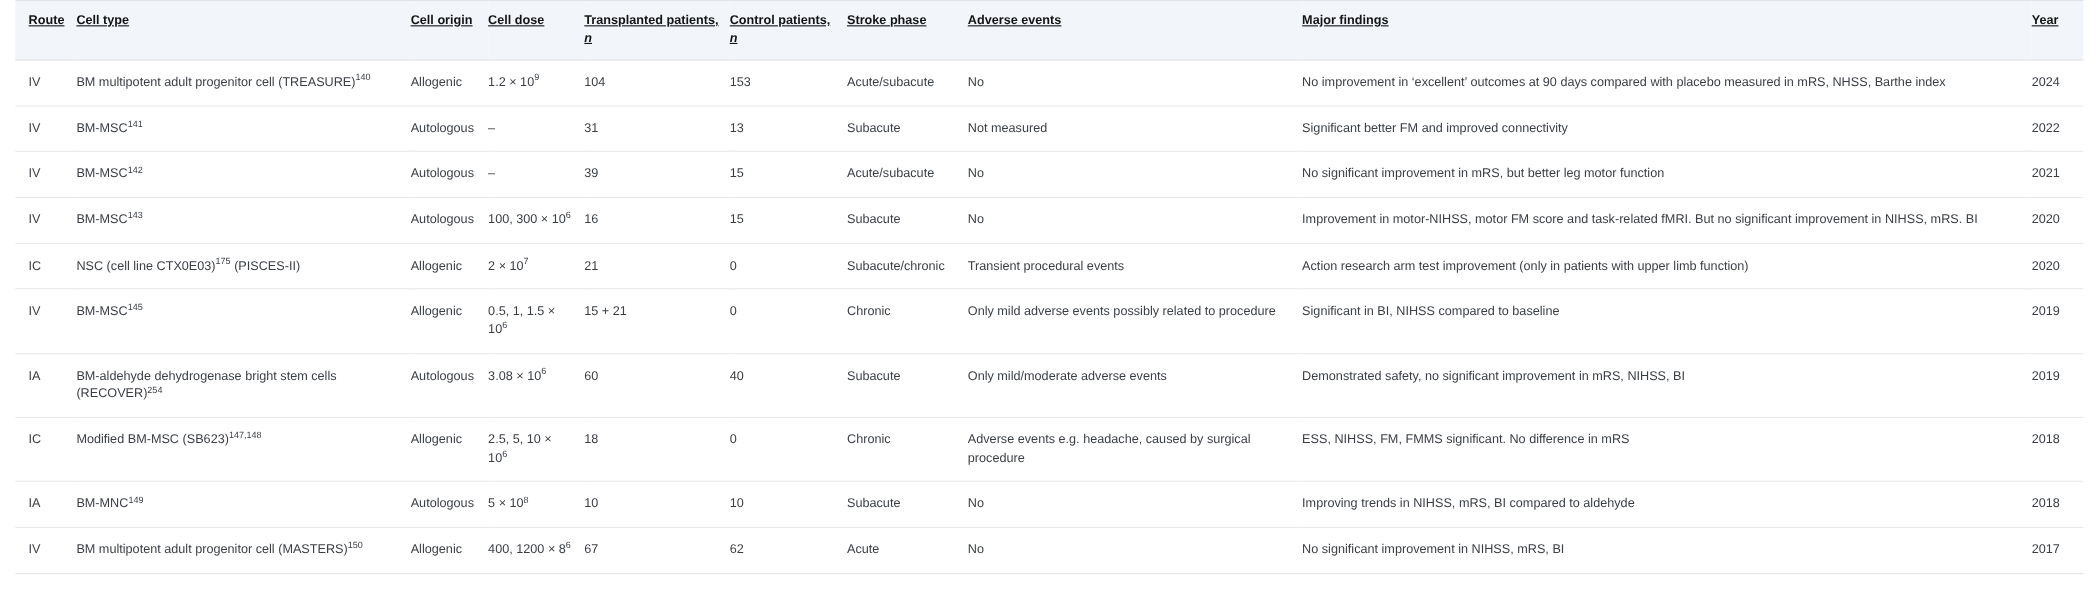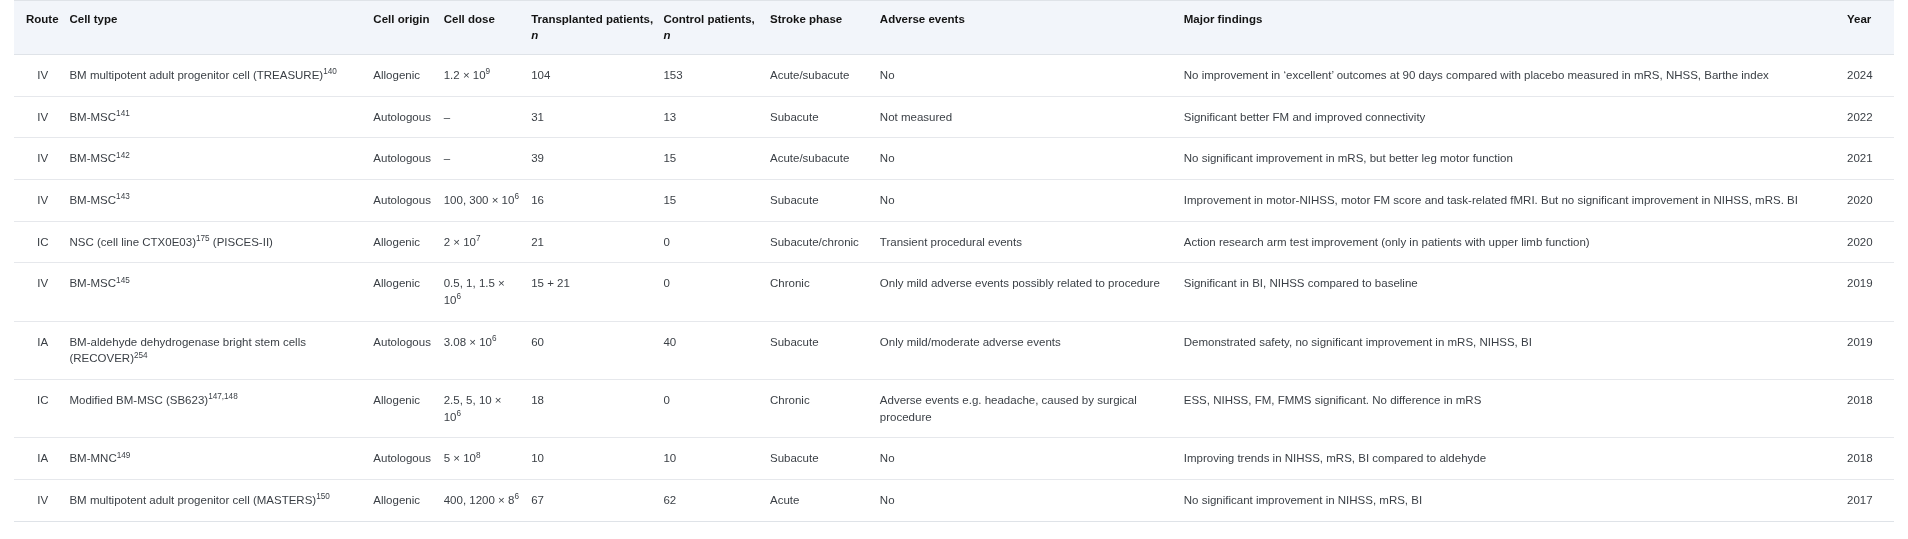--- a/index.html
+++ b/index.html
@@ -33,31 +33,32 @@
   thead th {
     text-align: left;
     vertical-align: top;
     font-weight: bold;
     font-size: 11.5px;
     color: #141414;
     padding: 11px 10px 11px 0;
     line-height: 1.35;
     border-top: 1px solid #dfe3e8;
     border-bottom: 1px solid #dfe3e8;
+    text-decoration: underline;
   }
   thead th:first-child { padding-left: 12px; }
   tbody td {
     vertical-align: top;
     padding: 12px 10px 12px 0;
     line-height: 1.45;
     color: #3a3f45;
     border-bottom: 1px solid #e6e8ec;
     font-size: 11.5px;
   }
-  tbody td:first-child { padding-left: 12px; text-align: center; }
+  tbody td:first-child { padding-left: 12px; }
   tbody tr:last-child td { border-bottom: 1px solid #dfe3e8; }
   sup {
     font-size: 8.2px;
     line-height: 0;
     vertical-align: super;
     margin-top: 16px;
   }
   .italic-n { font-style: italic; font-weight: bold; }
   .col-route     { width: 52px; }
   .col-celltype  { width: 285px; }

